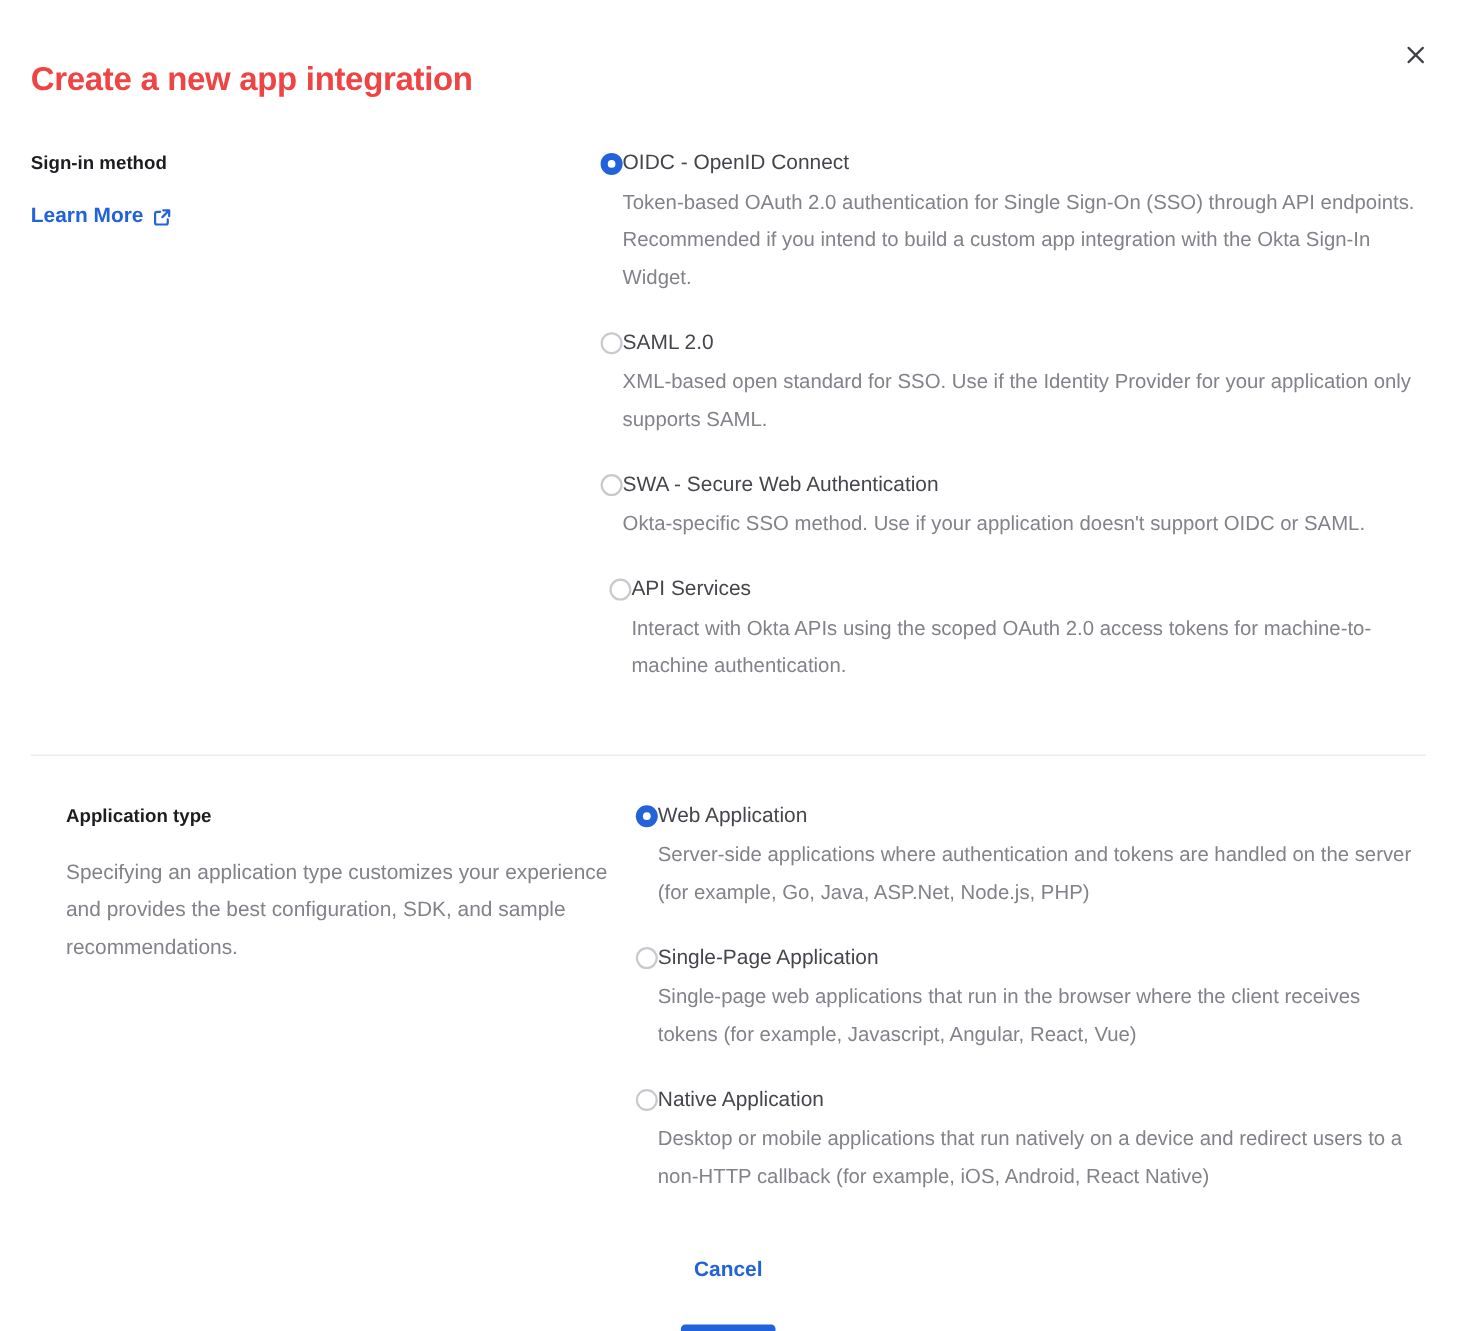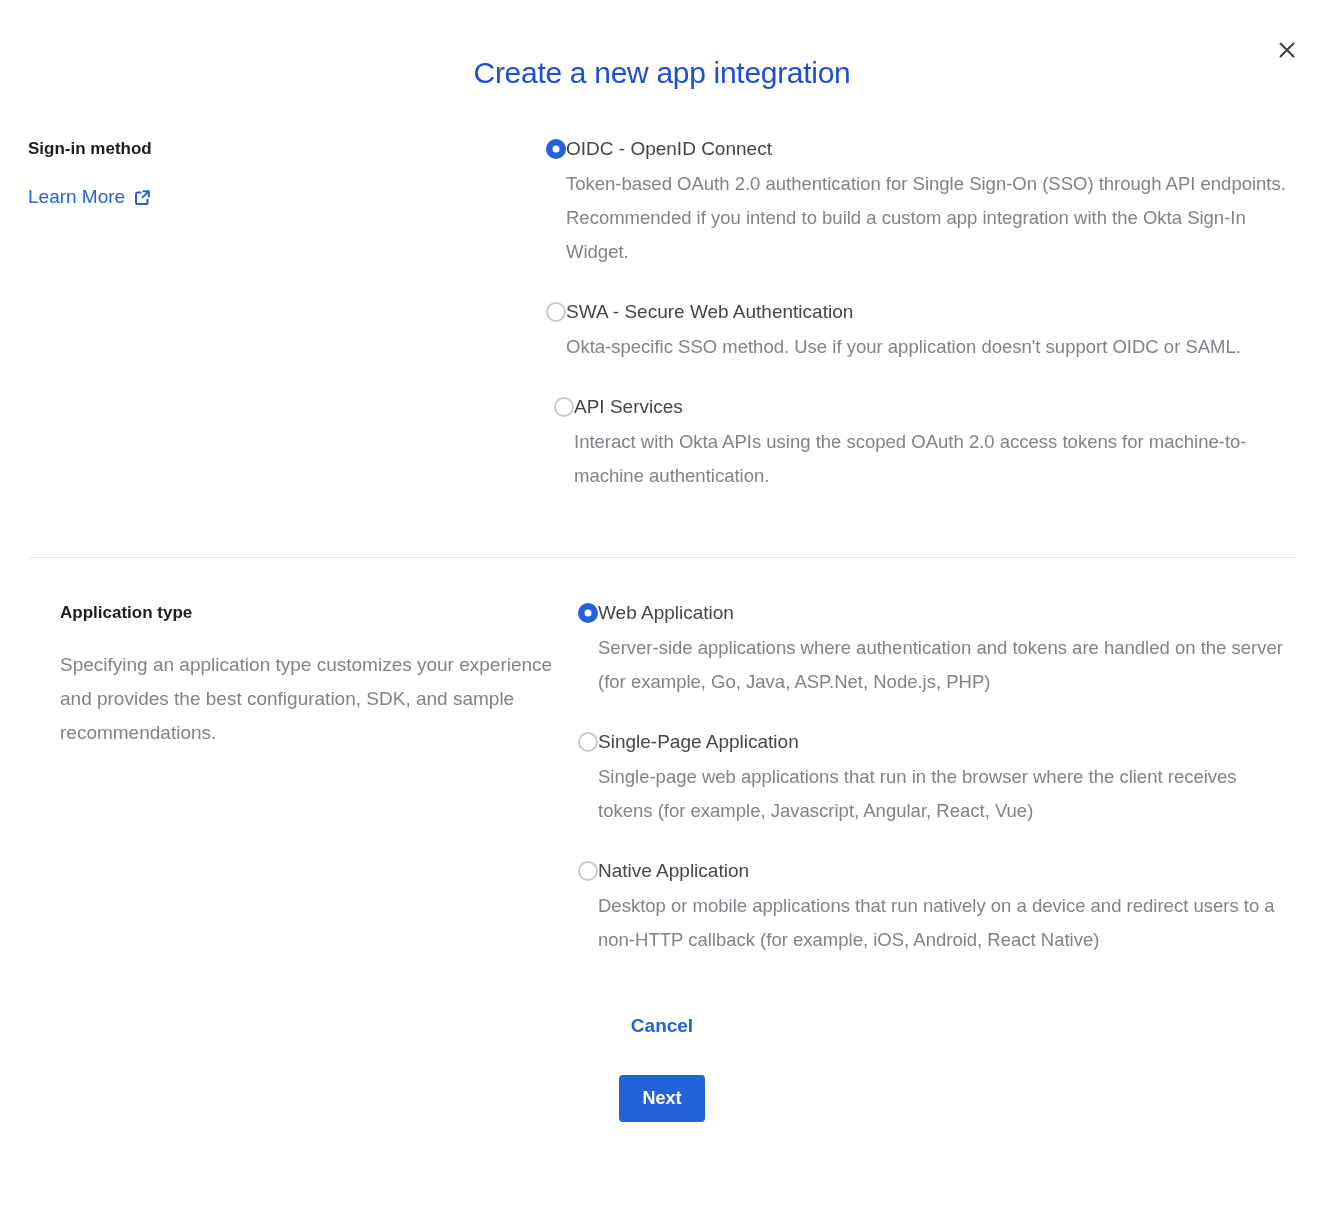--- a/index.html
+++ b/index.html
@@ -10,29 +10,29 @@
     box-sizing:border-box;
   }
   .modal { position:relative; padding:14px 36px 44px 28px; box-sizing:border-box; width:1332px; }
   .close-btn {
     position:absolute; top:40px; right:34px;
     width:22px; height:22px; padding:0;
     background:none; border:none; cursor:pointer;
     color:#3f3f46;
   }
   h1.dialog-title {
-    font-size:30px; font-weight:400; letter-spacing:-0.3px;
-    margin:42px 0 0 0; color:#1d4ed8;text-align:center;
+    font-size:30px; font-weight:700; letter-spacing:-0.3px;
+    margin:42px 0 0 0; color:#ef4444;
   }
   .row { display:grid; grid-template-columns:518px 1fr; margin-top:46px; }
   .section-label { font-size:17px; font-weight:700; margin:0; color:#1d1d21; line-height:26px; }
   .learn-more {
     display:inline-flex; align-items:center; gap:9px;
     margin-top:24px; text-decoration:none; cursor:pointer;
-    color:var(--accent-blue,#2262da); font-size:19px; font-weight:400;
+    color:var(--accent-blue,#2262da); font-size:19px; font-weight:700;
   }
   .left-para {
     font-size:19px; line-height:34px; color:var(--text-muted,#82828a);
     max-width:500px; margin:22px 0 0 0;
   }
   .left-para + .left-para { margin-top:30px; }
   .opt { display:flex; margin-bottom:30px; cursor:pointer; }
   .opt:last-child { margin-bottom:0;justify-content:flex-end; }
   .radio {
     width:20px; height:20px; border-radius:50%; box-sizing:border-box;
@@ -95,20 +95,27 @@
       <div class="opt">
         <span class="radio radio--on"></span>
         <div>
           <div class="opt-label">OIDC - OpenID Connect</div>
           <div class="opt-desc">Token-based OAuth 2.0 authentication for Single Sign-On (SSO) through API endpoints. Recommended if you intend to build a custom app integration with the Okta Sign-In Widget.</div>
         </div>
       </div>
       <div class="opt">
         <span class="radio"></span>
         <div>
+          <div class="opt-label">SAML 2.0</div>
+          <div class="opt-desc">XML-based open standard for SSO. Use if the Identity Provider for your application only supports SAML.</div>
+        </div>
+      </div>
+      <div class="opt">
+        <span class="radio"></span>
+        <div>
           <div class="opt-label">SWA - Secure Web Authentication</div>
           <div class="opt-desc">Okta-specific SSO method. Use if your application doesn't support OIDC or SAML.</div>
         </div>
       </div>
       <div class="opt">
         <span class="radio"></span>
         <div>
           <div class="opt-label">API Services</div>
           <div class="opt-desc">Interact with Okta APIs using the scoped OAuth 2.0 access tokens for machine-to-machine authentication.</div>
         </div>

